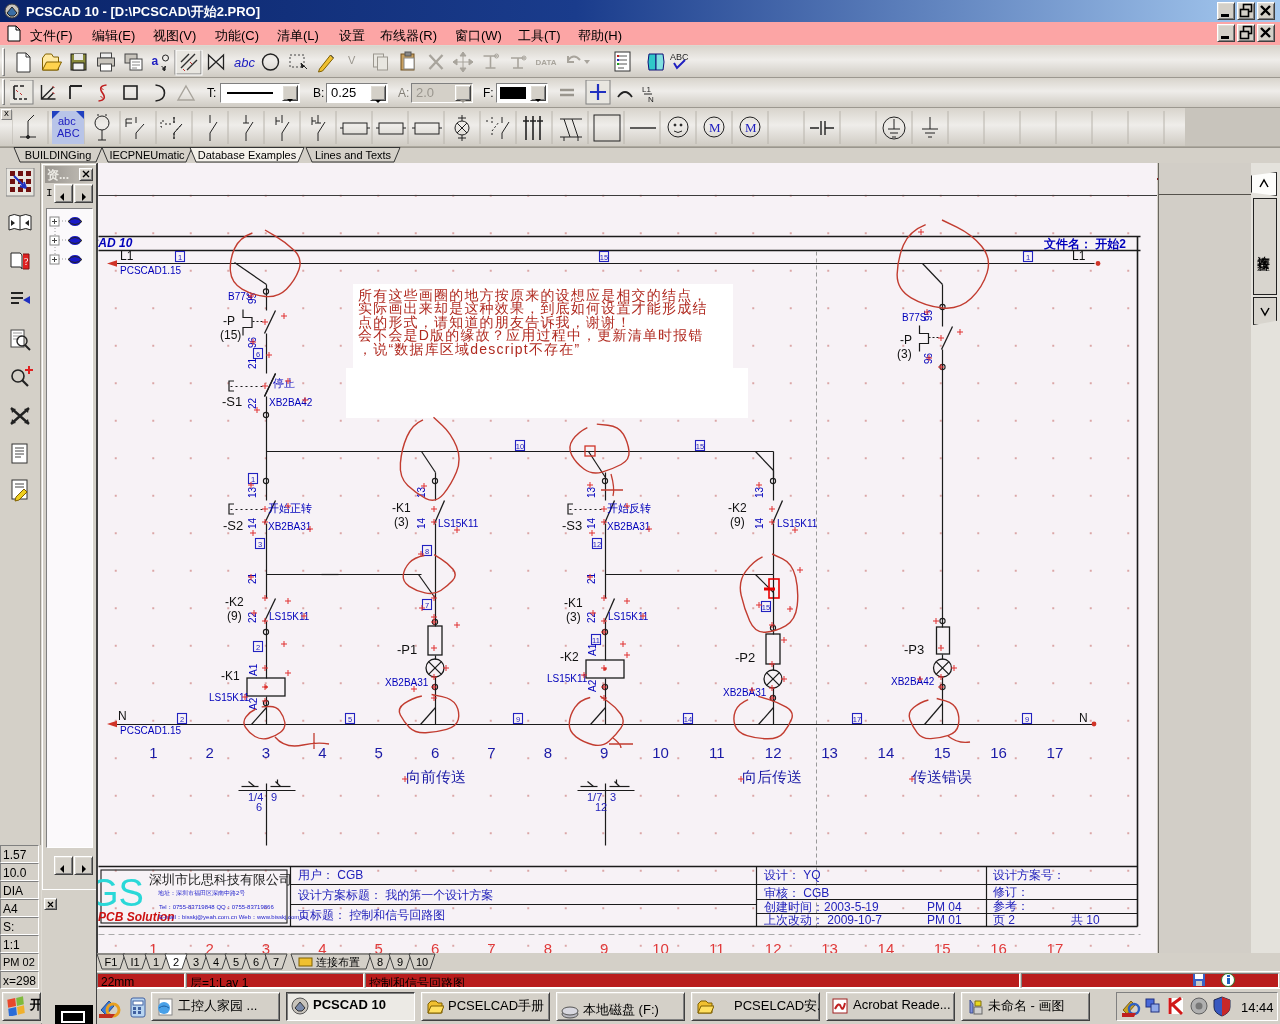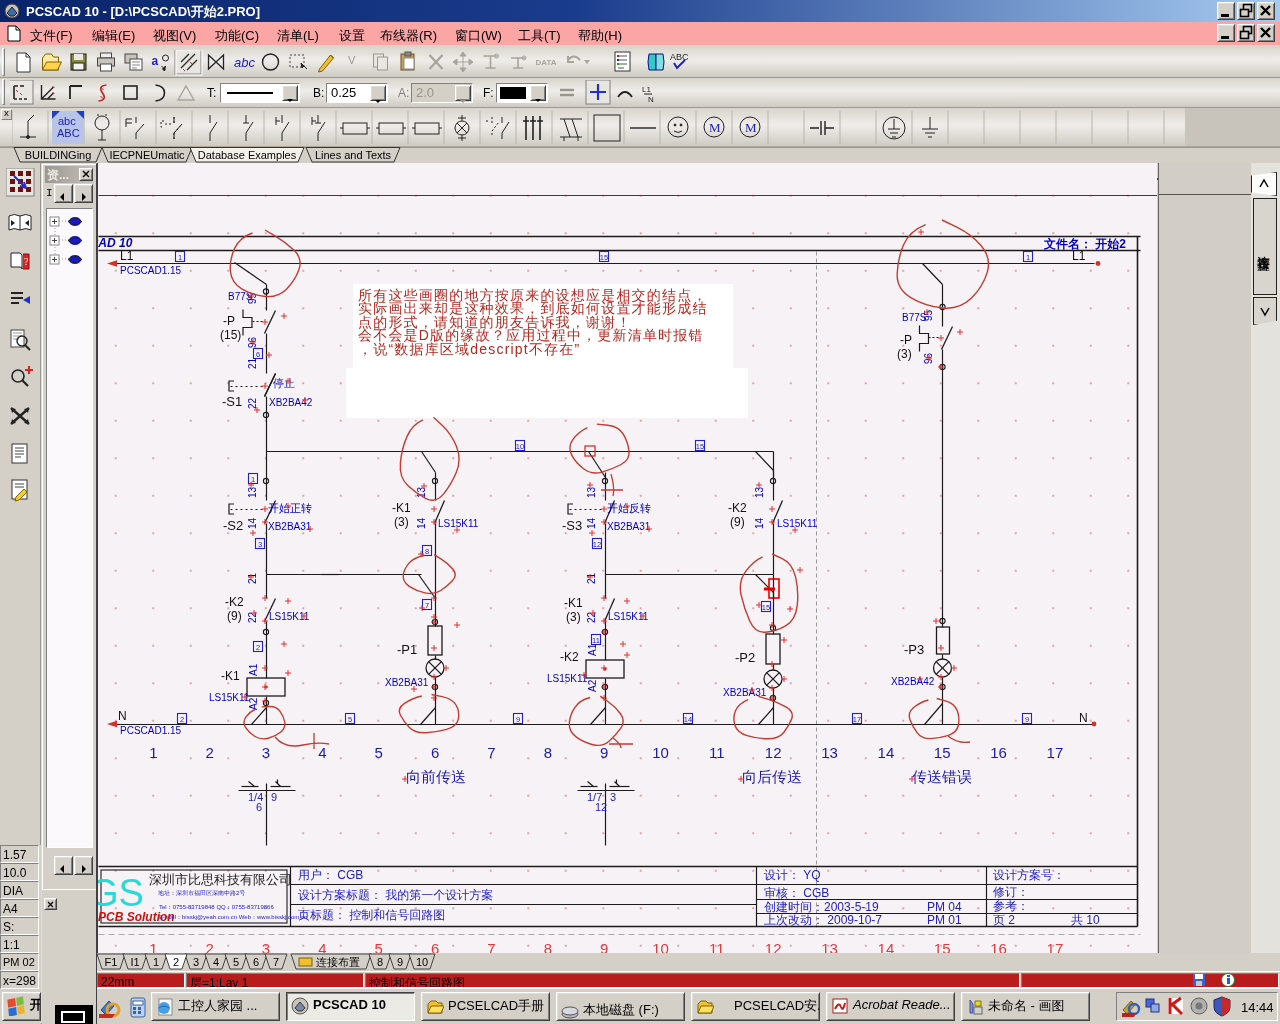--- a/index.html
+++ b/index.html
@@ -1005,21 +1005,21 @@
         <path d="M2,15 l3,-7 h13 l-3,7 Z" fill="#ffe060" stroke="#806000"></path>
       </svg><span style="vertical-align:3px;margin-left:4px">PCSELCAD手册</span></div>
     <div class="taskbtn" style="left:556px;width:129px;padding:8px 3px 0 4px;"><svg width="18" height="18" style="vertical-align:-3px">
         <ellipse cx="9" cy="12" rx="8" ry="4" fill="#b8b8c0" stroke="#555"></ellipse>
         <ellipse cx="9" cy="9" rx="8" ry="4" fill="#d8d8e0" stroke="#555"></ellipse>
       </svg><span style="vertical-align:3px;margin-left:4px">本地磁盘 (F:)</span></div>
     <div class="taskbtn" style="left:691px;width:129px;padding:4px 3px 0 4px;"><svg width="18" height="18" style="vertical-align:-3px">
         <path d="M2,6 l3,-3 h5 l2,2 h4 v10 h-14 Z" fill="#f0c030" stroke="#806000"></path>
         <path d="M2,15 l3,-7 h13 l-3,7 Z" fill="#ffe060" stroke="#806000"></path>
       </svg><span style="vertical-align:3px;margin-left:20px">PCSELCAD安...</span></div>
-    <div class="taskbtn" style="left:826px;width:129px;padding:4px 3px 0 4px;font-style:italic;"><svg width="18" height="18" style="vertical-align:-3px">
+    <div class="taskbtn" style="left:826px;width:129px;padding:4px 3px 0 4px;"><svg width="18" height="18" style="vertical-align:-3px">
         <rect x="2" y="2" width="14" height="14" fill="#fff" stroke="#a02020"></rect>
         <path d="M4,12 q4,-8 6,-2 q2,5 4,-4" stroke="#c02020" fill="none" stroke-width="2"></path>
       </svg><span style="vertical-align:3px;margin-left:4px">Acrobat Reade...</span></div>
     <div class="taskbtn" style="left:961px;width:129px;padding:4px 3px 0 4px;"><svg width="18" height="18" style="vertical-align:-3px">
         <path d="M4,2 l3,4 v9 h-3 Z" fill="#8090d8" stroke="#405090"></path>
         <path d="M9,3 h6 v5 h-6 Z" fill="#e8d820" stroke="#807010"></path>
         <rect x="8" y="9" width="8" height="7" fill="#d0d0d0" stroke="#666"></rect>
       </svg><span style="vertical-align:3px;margin-left:4px">未命名 - 画图</span></div>
  <div class="abs sunken" style="left:1116px;top:3px;width:162px;height:29px">
    <svg class="abs" style="left:4px;top:3px" width="115" height="22">

